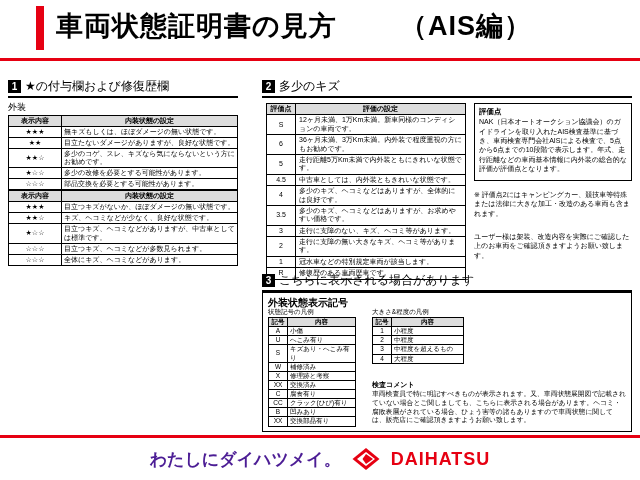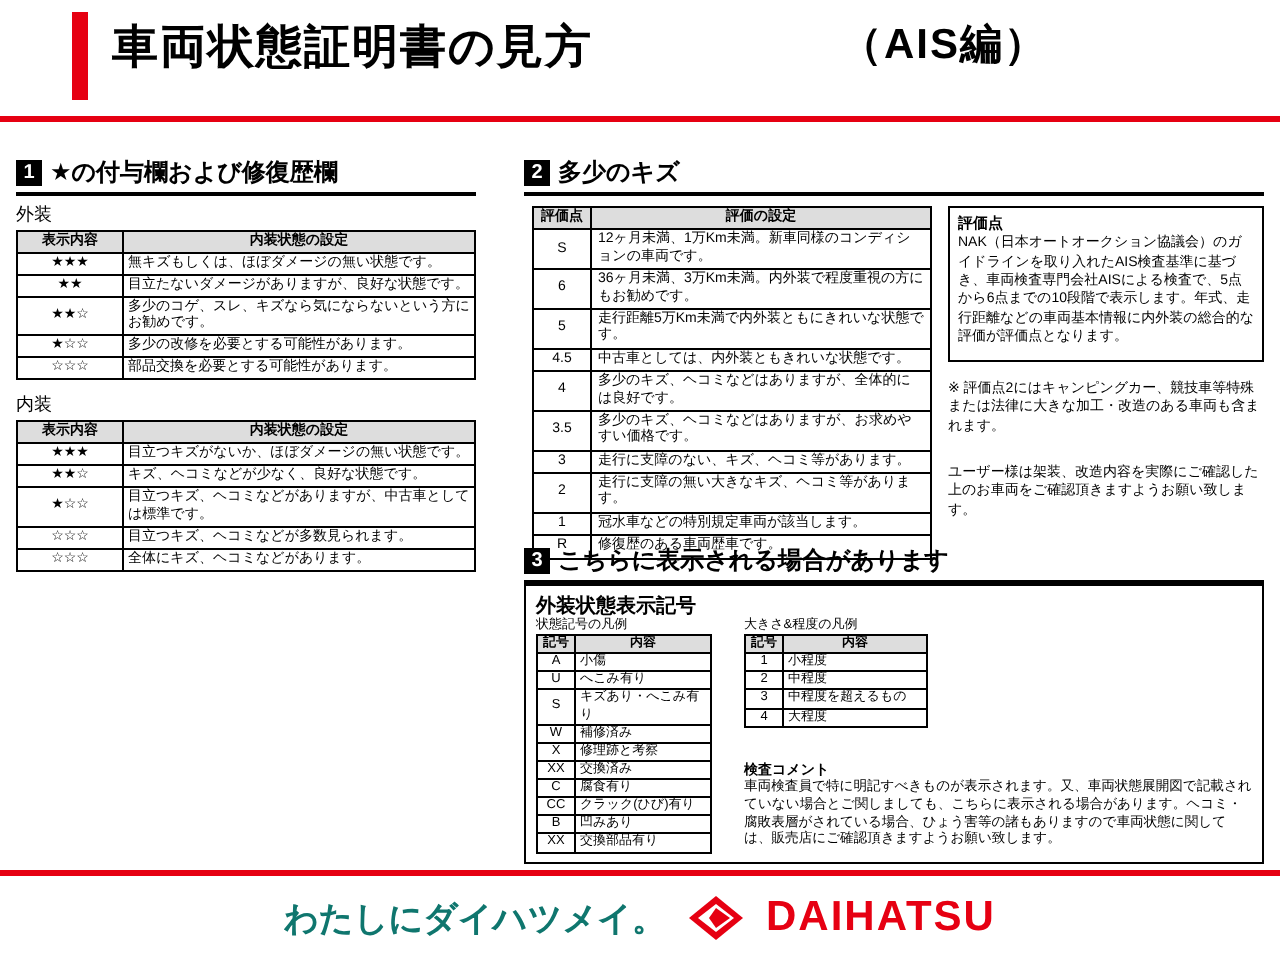--- a/index.html
+++ b/index.html
@@ -17,44 +17,44 @@
   .header{
     position:absolute;left:0;top:0;width:640px;height:58px;
     border-bottom:3px solid #e60012;
     display:flex;align-items:center;
   }
   .header-bar{
     position:absolute;left:36px;top:6px;width:8px;height:44px;background:#e60012;
   }
   .header-title{
     position:absolute;left:56px;top:8px;
-    font-size:23px;font-weight:bold;letter-spacing:1px;
+    font-size:27px;font-weight:bold;letter-spacing:1px;
   }
   .header-sub{
-    position:absolute;left:420px;top:8px;
-    font-size:21px;font-weight:bold;letter-spacing:1px;
+    position:absolute;left:400px;top:8px;
+    font-size:27px;font-weight:bold;letter-spacing:1px;
   }
 
   
   .company{
     position:absolute;left:8px;top:62px;
     font-size:11px;font-weight:bold;
   }
   .sec{
     position:absolute;
   }
   .sec-head{
     display:flex;align-items:center;gap:4px;
   }
   .num{
     display:inline-block;width:13px;height:13px;line-height:13px;
     background:#000;color:#fff;text-align:center;font-size:10px;font-weight:bold;
   }
   .sec-title{
-    font-size:12px;font-weight:bold;
+    font-size:12px;font-weight:normal;
   }
   .sec-underline{
     border-bottom:2px solid #000;margin-top:1px;
   }
 
   .sublabel{font-size:9px;margin:3px 0 1px 0;}
 
   table{border-collapse:collapse;}
   .tbl td,.tbl th{
     border:1px solid #000;
@@ -98,24 +98,24 @@
     position:absolute;border:1px solid #000;box-sizing:border-box;
   }
 
   
   .footer{
     position:absolute;left:0;bottom:0;width:640px;height:42px;
     border-top:3px solid #e60012;
     display:flex;align-items:center;justify-content:center;gap:10px;
   }
   .slogan{
-    font-size:17px;font-weight:bold;color:#0f766e;letter-spacing:0px;
+    font-size:17px;font-weight:bold;color:#4c1d95;letter-spacing:0px;
   }
   .brand{
-    font-size:21px;font-weight:bold;color:#e60012;letter-spacing:1px;
+    font-size:18px;font-weight:bold;color:#e60012;letter-spacing:1px;
   }
   .dmark{
     width:30px;height:24px;
   }
 </style>
 </head>
 <body>
 
 <div class="page">
 
@@ -156,21 +156,20 @@
         <td class="stars">★☆☆</td>
         <td>多少の改修を必要とする可能性があります。</td>
       </tr>
       <tr>
         <td class="stars">☆☆☆</td>
         <td>部品交換を必要とする可能性があります。</td>
       </tr>
     </tbody>
       </table>
 
-    <div class="sublabel" style="margin-top:6px;">内装</div>
     <table class="tbl" style="width:230px;">
       <tbody>
           <tr>
         <th style="width:48px;">表示内容</th>
         <th>内装状態の設定</th>
       </tr>
       <tr>
         <td class="stars">★★★</td>
         <td>目立つキズがないか、ほぼダメージの無い状態です。</td>
       </tr>

